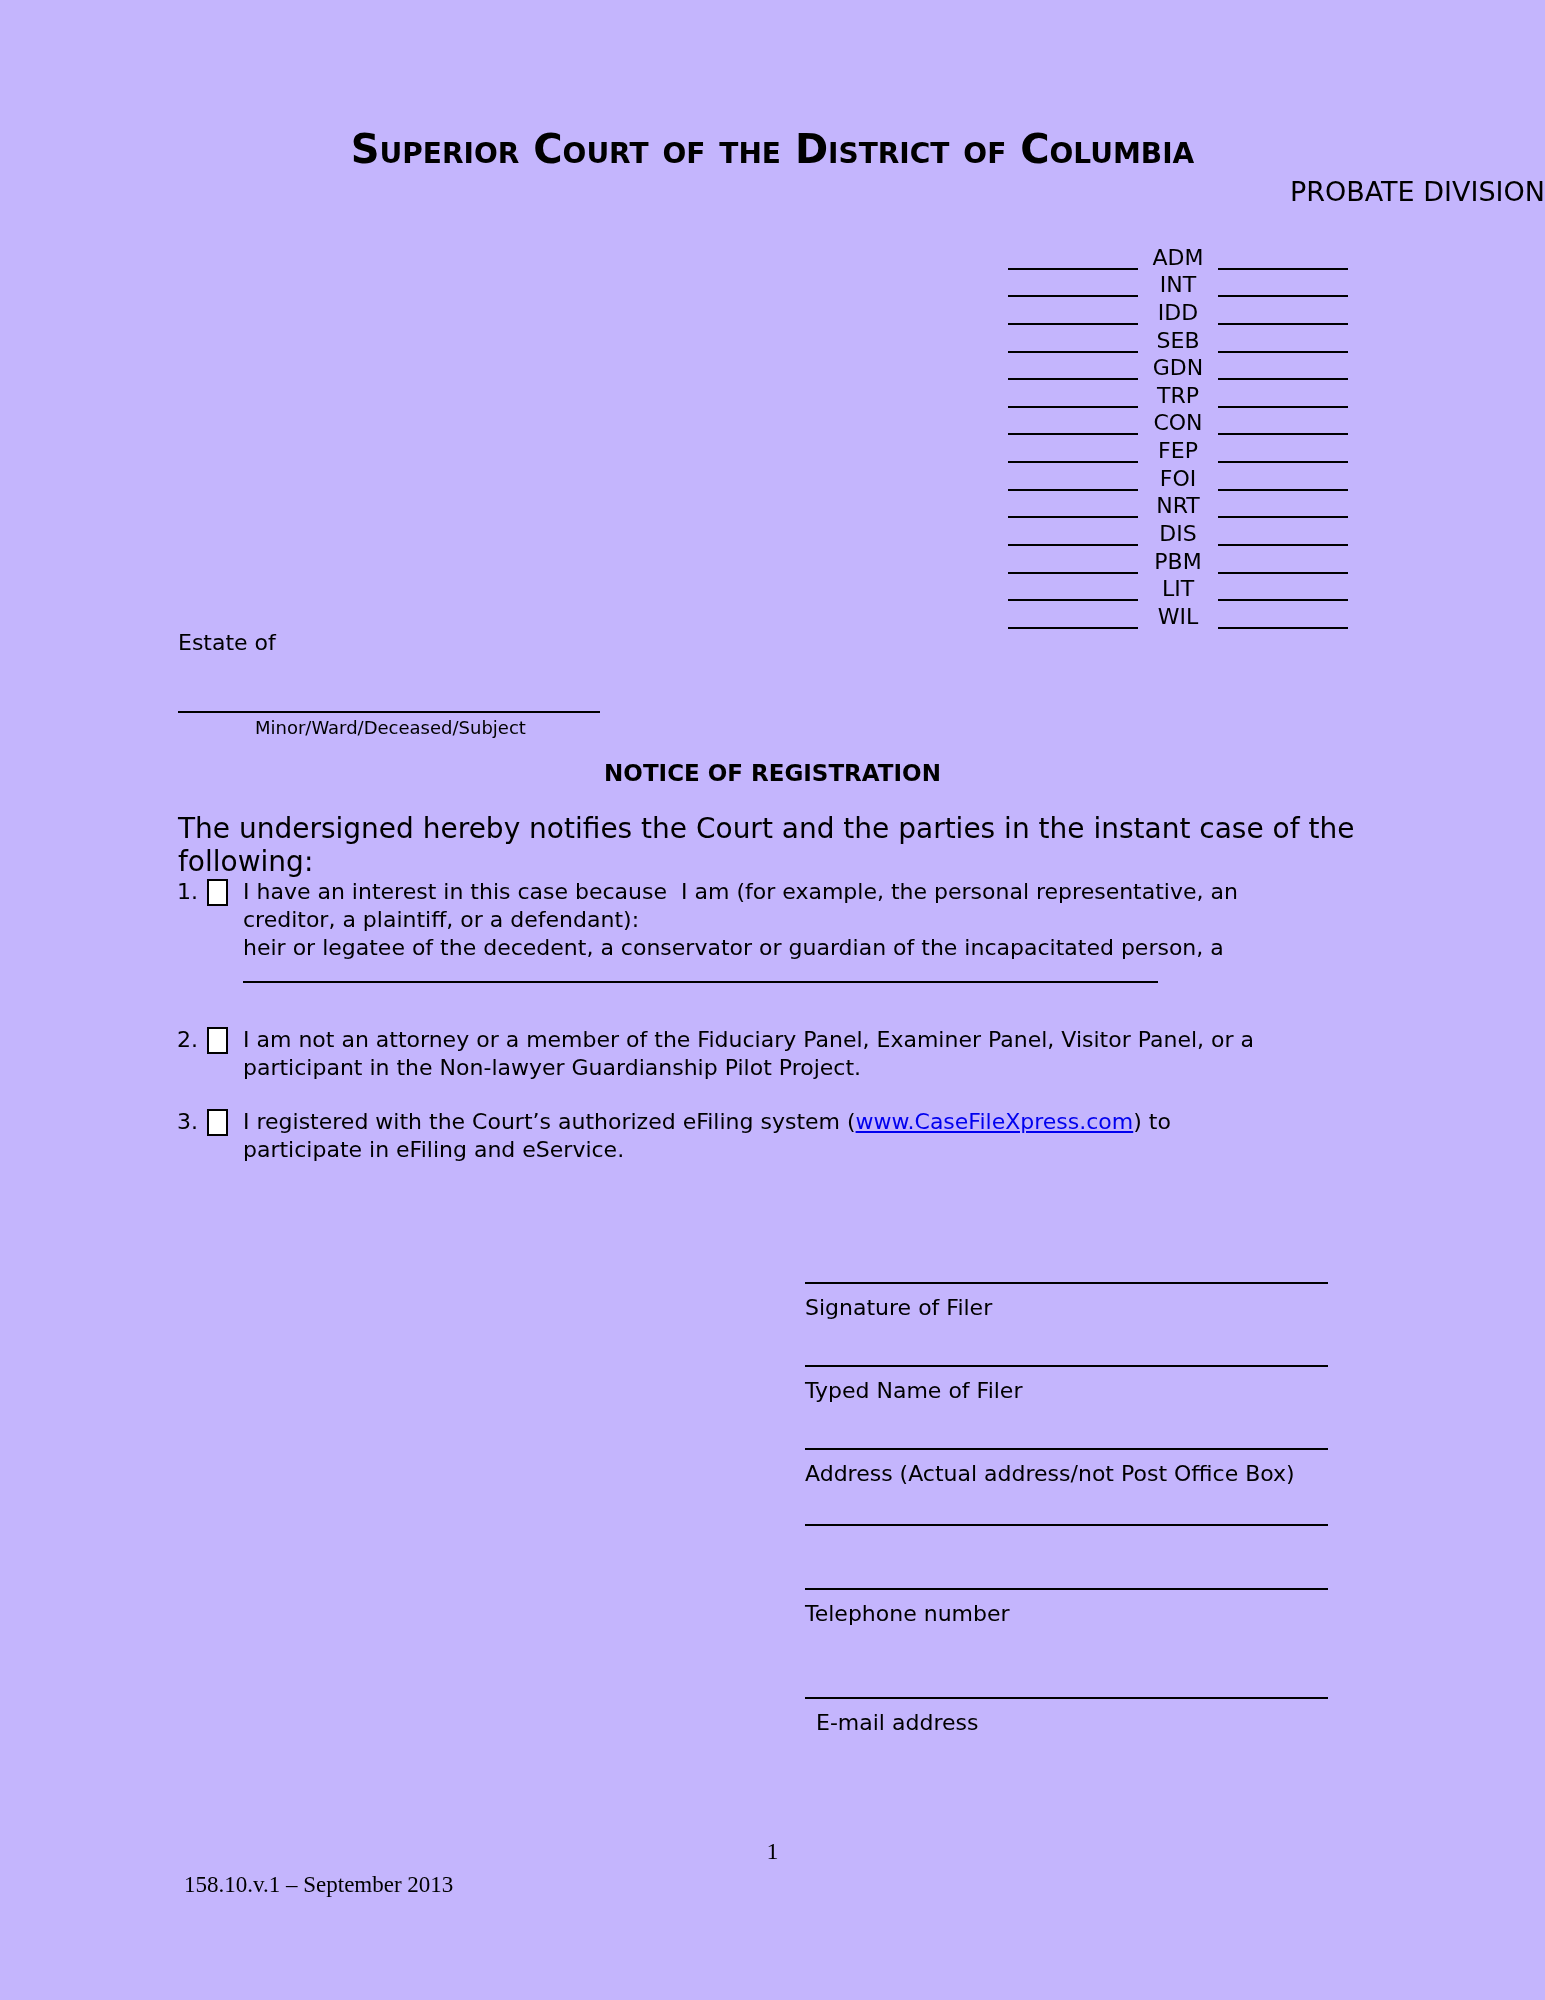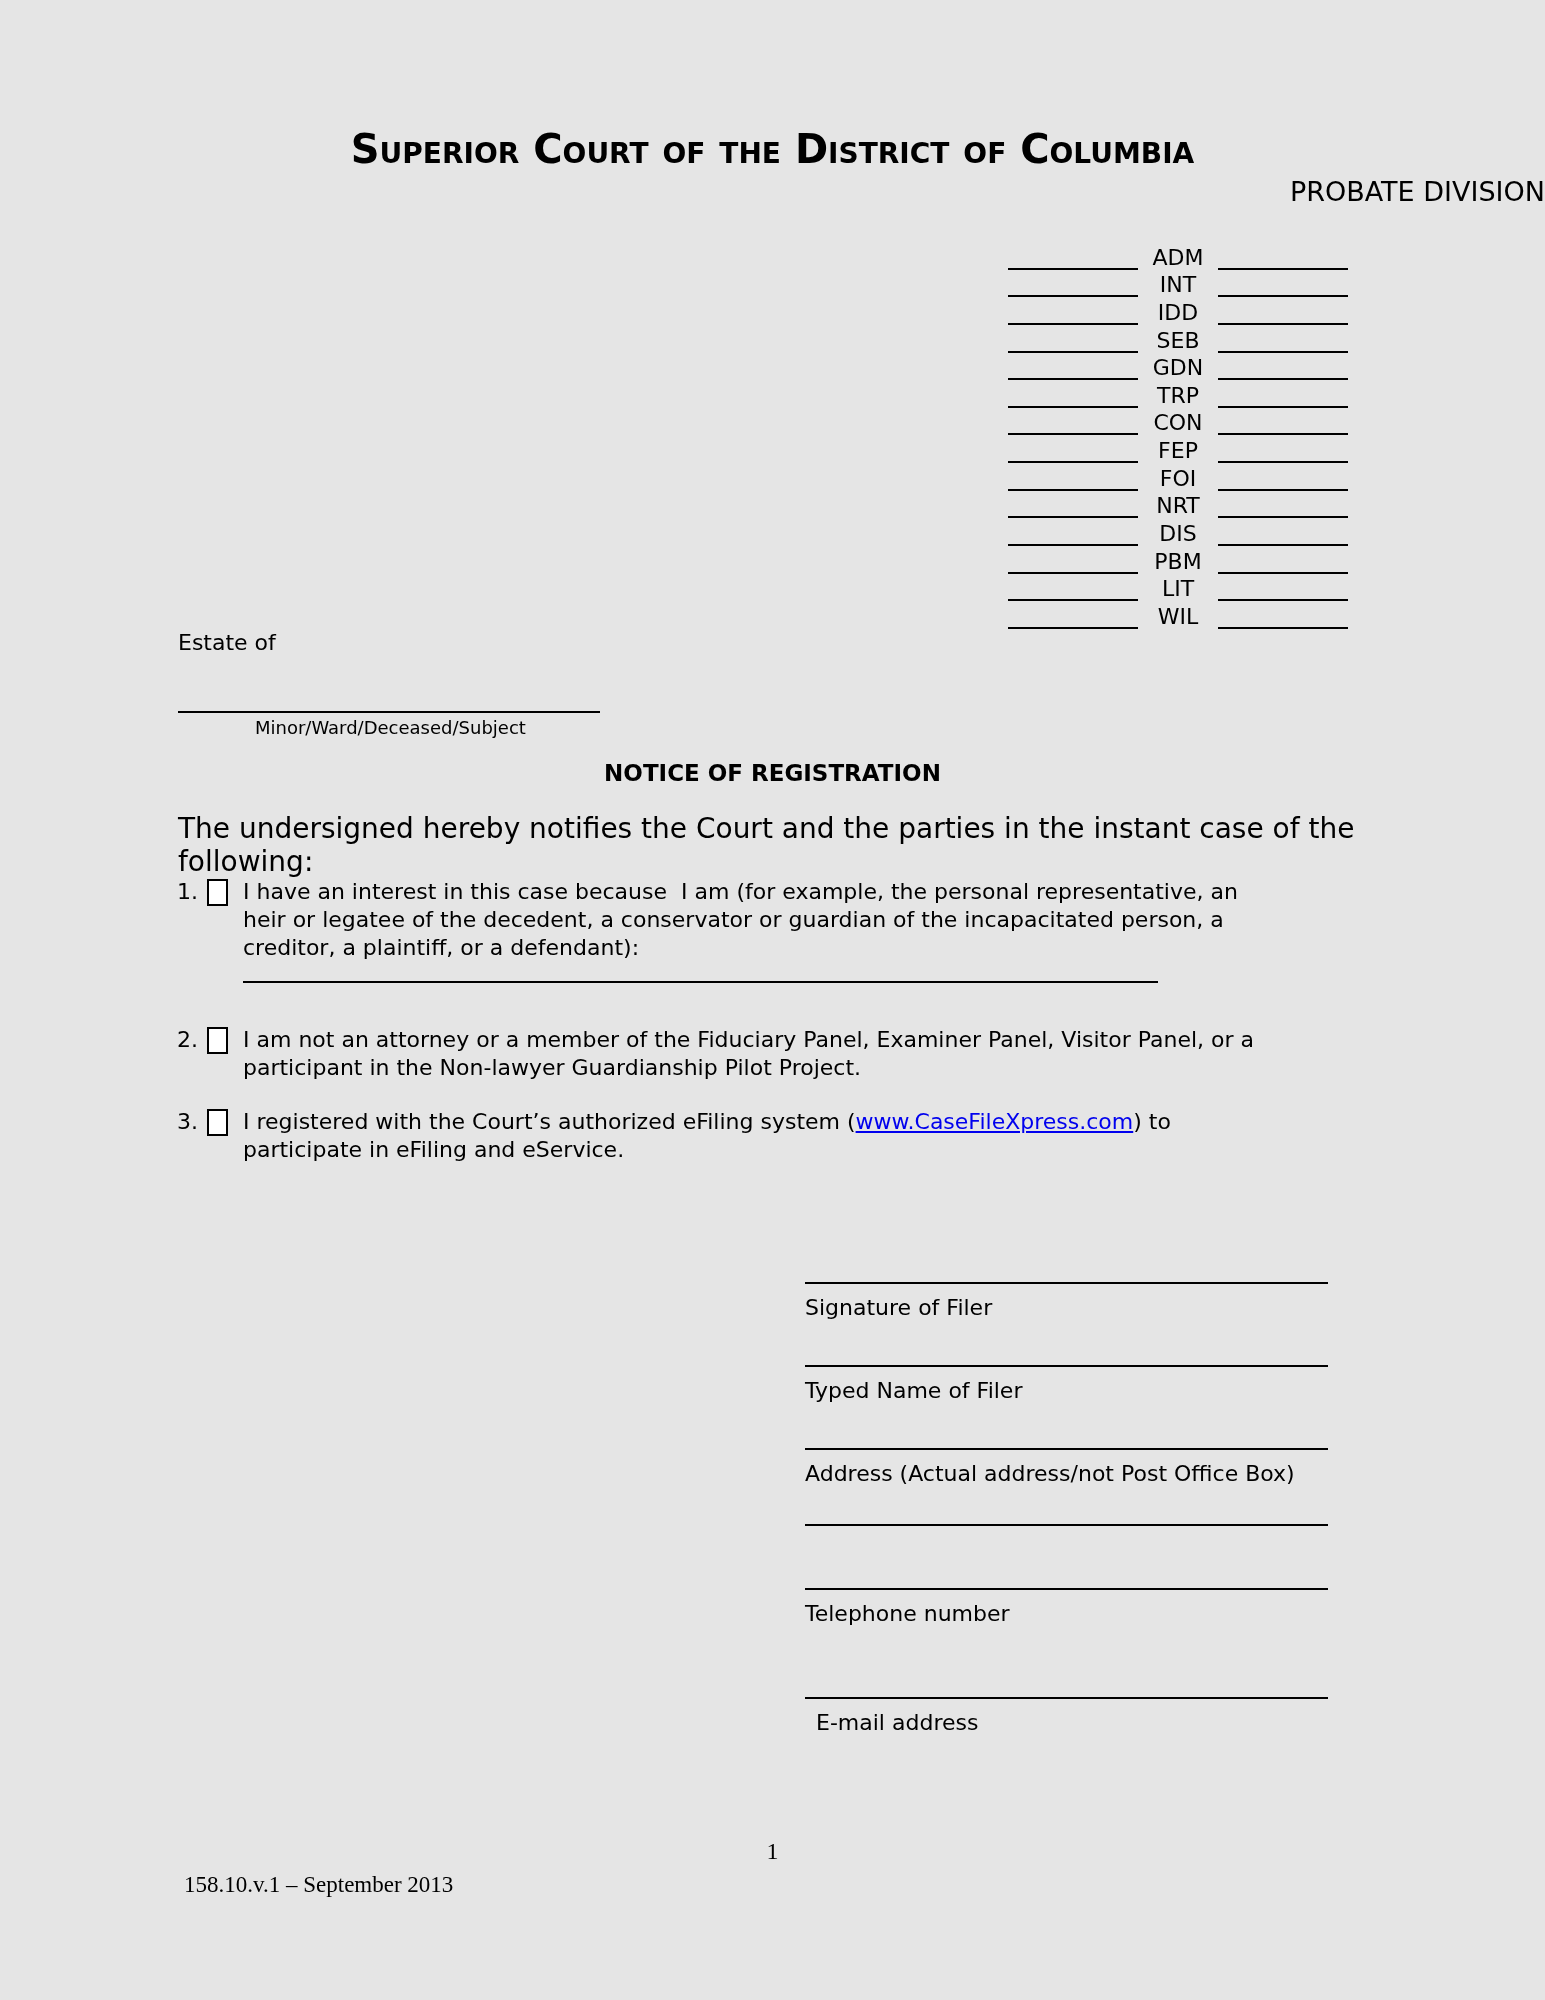--- a/index.html
+++ b/index.html
@@ -1,20 +1,20 @@
 <!DOCTYPE html>
 <html><head>
 <meta charset="utf-8">
 <style>
   html,body{margin:0;padding:0;background:#ffffff;}
   .page{
     position:relative;
     width:1545px;
     height:2000px;
-    background:#e5e5e5;
+    background:#c4b5fd;
     color:#000000;
     font-family:"DejaVu Sans","Liberation Sans",sans-serif;
     overflow:hidden;
   }
   
   .court-title{
     position:absolute; top:126px; left:0; width:1545px;
     text-align:center; font-weight:bold; font-size:40px;
     font-variant:small-caps; letter-spacing:0px;
   }
@@ -171,22 +171,22 @@
   <div class="estate-caption">Minor/Ward/Deceased/Subject</div>
 
   <div class="notice-heading">NOTICE OF REGISTRATION</div>
   <div class="intro">The undersigned hereby notifies the Court and the parties in the instant case of the following:</div>
 
   <div class="item item-1">
     <span class="item-num">1.</span>
     <span class="checkbox"></span>
     <div class="item-text">
       <div class="item-line">I have an interest in this case because  I am (for example, the personal representative, an</div>
+      <div class="item-line">creditor, a plaintiff, or a defendant):</div>
       <div class="item-line">heir or legatee of the decedent, a conservator or guardian of the incapacitated person, a</div>
-      <div class="item-line">creditor, a plaintiff, or a defendant):</div>
     </div>
   </div>
   <div class="fill-blank item1-blank"></div>
 
   <div class="item item-2">
     <span class="item-num">2.</span>
     <span class="checkbox"></span>
     <div class="item-text">
       <div class="item-line">I am not an attorney or a member of the Fiduciary Panel, Examiner Panel, Visitor Panel, or a</div>
       <div class="item-line">participant in the Non-lawyer Guardianship Pilot Project.</div>

